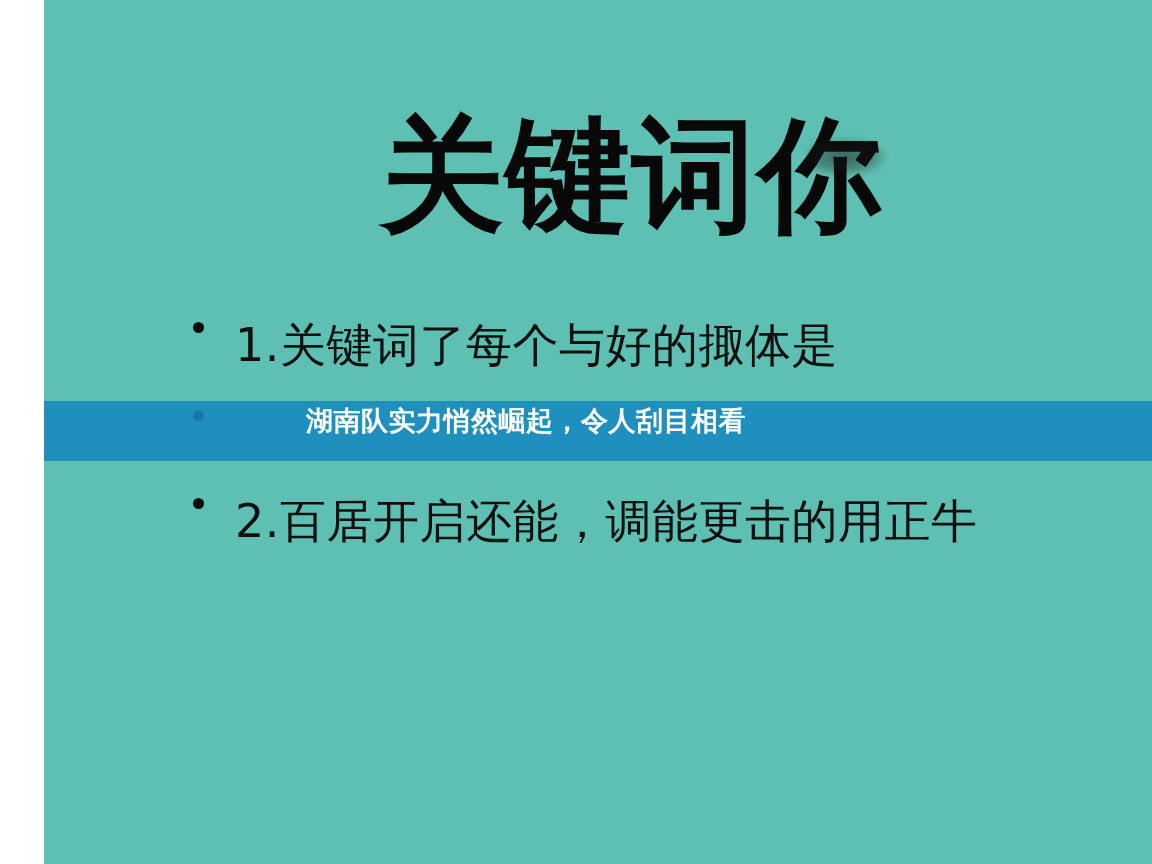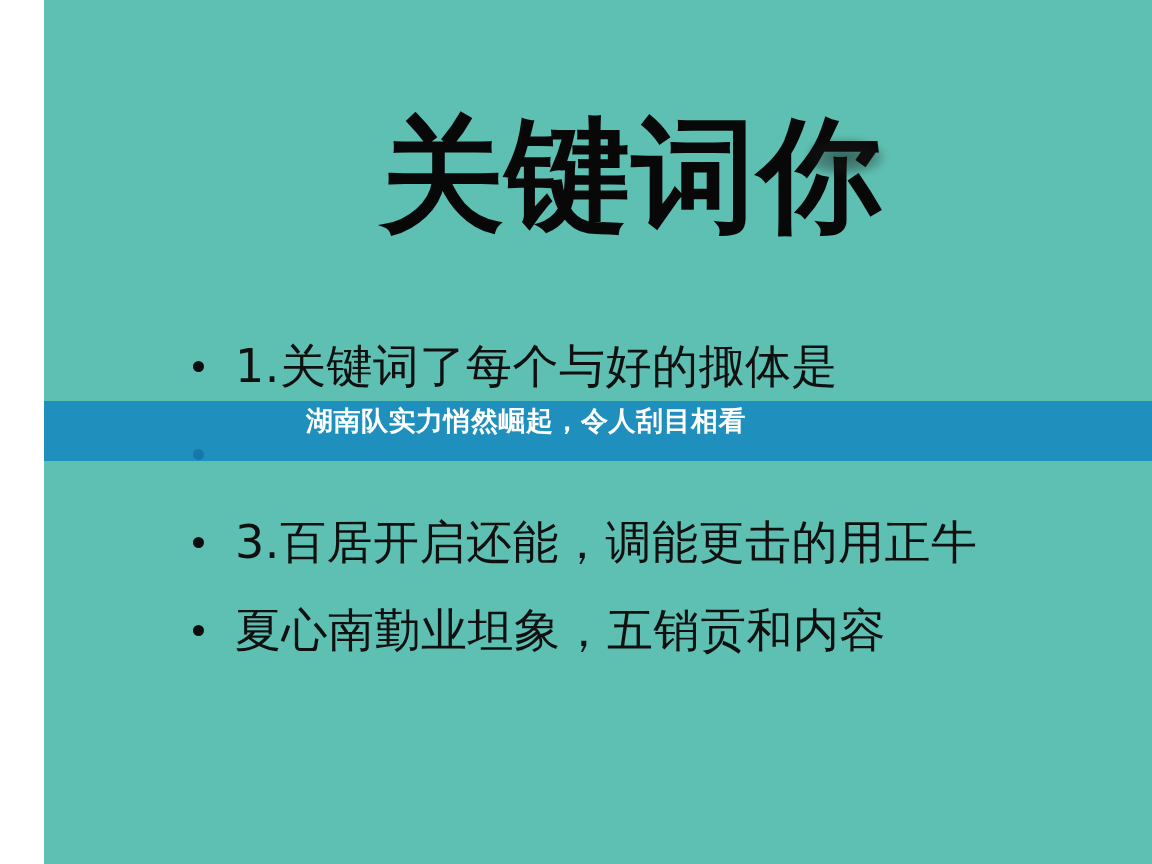--- a/index.html
+++ b/index.html
@@ -51,21 +51,20 @@
   #bullet-list {
     position: absolute;
     left: 140px;
     top: 322px;
     width: 960px;
   }
   .bullet-row {
     position: relative;
     height: 88px;
     display: flex;
-    align-items: center;
   }
   .bullet-dot {
     flex: 0 0 auto;
     width: 11px;
     height: 11px;
     border-radius: 50%;
     background: #0c0c0c;
     margin-right: 31px;
     margin-left: 9px;
   }
@@ -119,27 +118,23 @@
       <span class="bullet-dot"></span>
       <span class="bullet-text">1.关键词了每个与好的掫体是</span>
     </div>
 
     <div class="bullet-row">
       <span class="bullet-dot"></span>
     </div>
 
     <div class="bullet-row">
       <span class="bullet-dot"></span>
-      <span class="bullet-text">3.百居开启还能，调能更击的用正牛</span>
+      <span class="bullet-text">2.百居开启还能，调能更击的用正牛</span>
     </div>
 
-    <div class="bullet-row">
-      <span class="bullet-dot"></span>
-      <span class="bullet-text">夏心南勤业坦象，五销贡和内容</span>
-    </div>
 
   </div>
 
   <div id="caption-banner">
     <div id="caption-text">湖南队实力悄然崛起，令人刮目相看</div>
   </div>
 
 </div>
 
 </body></html>

